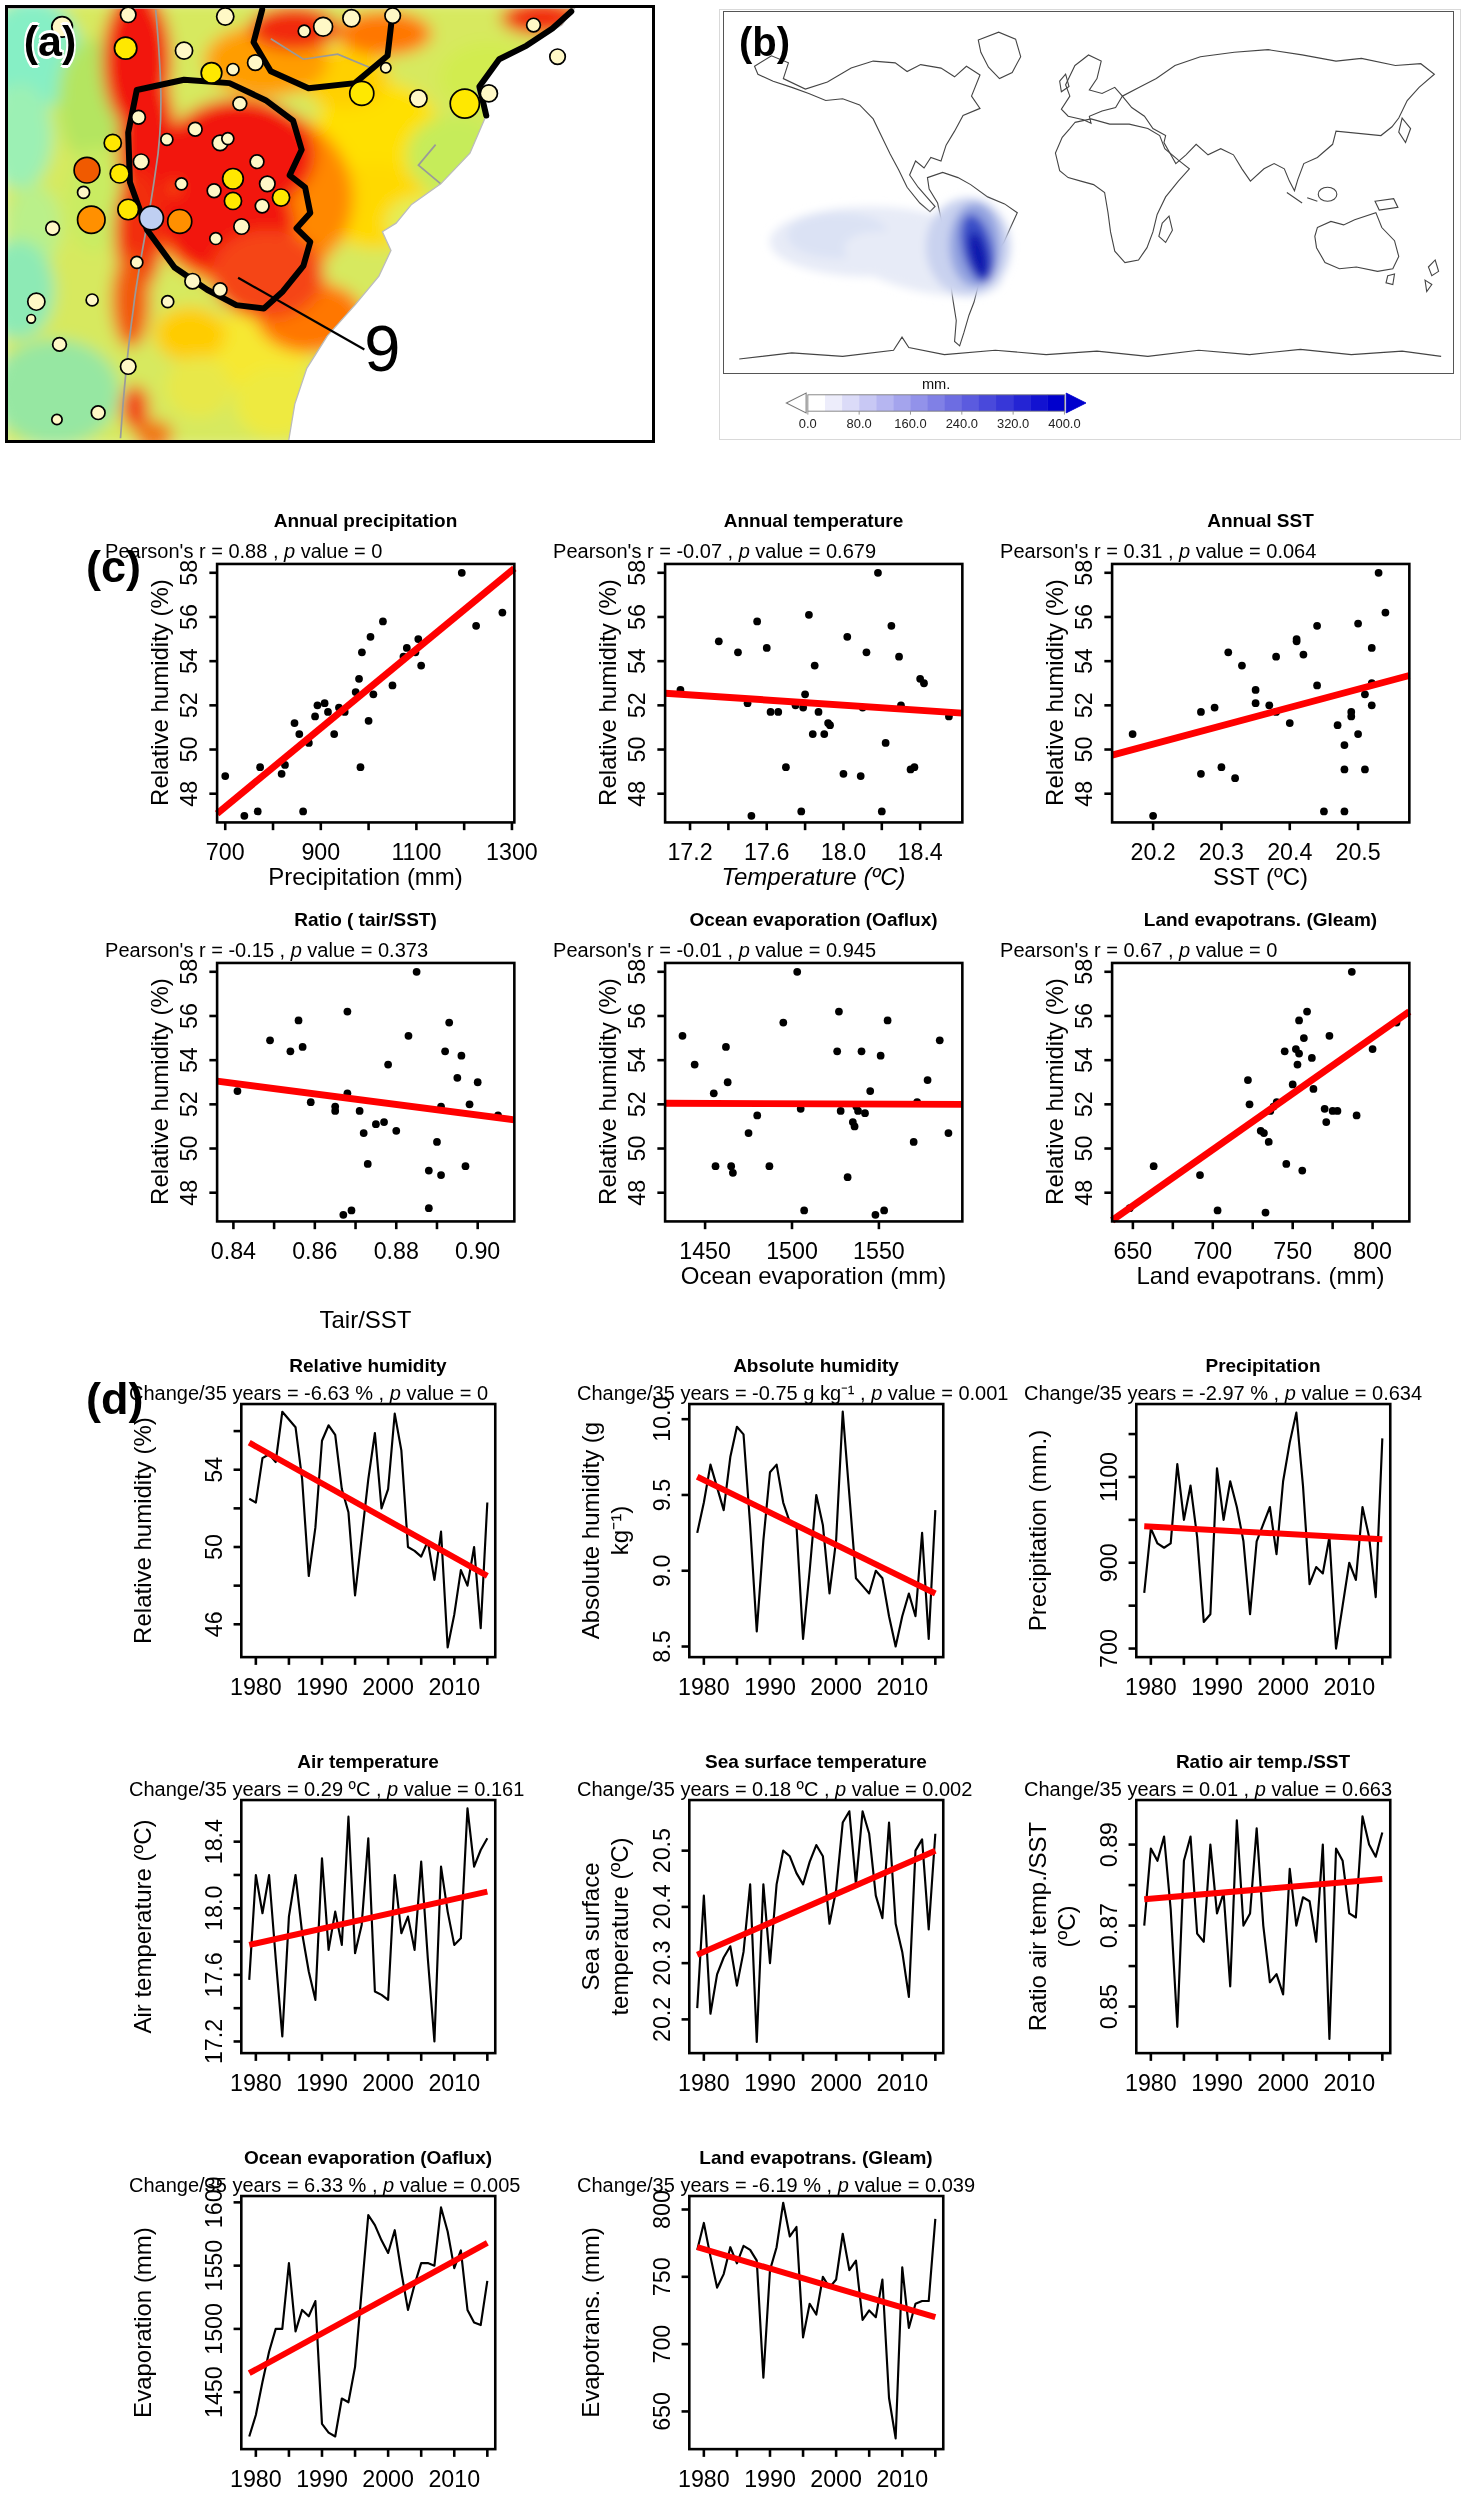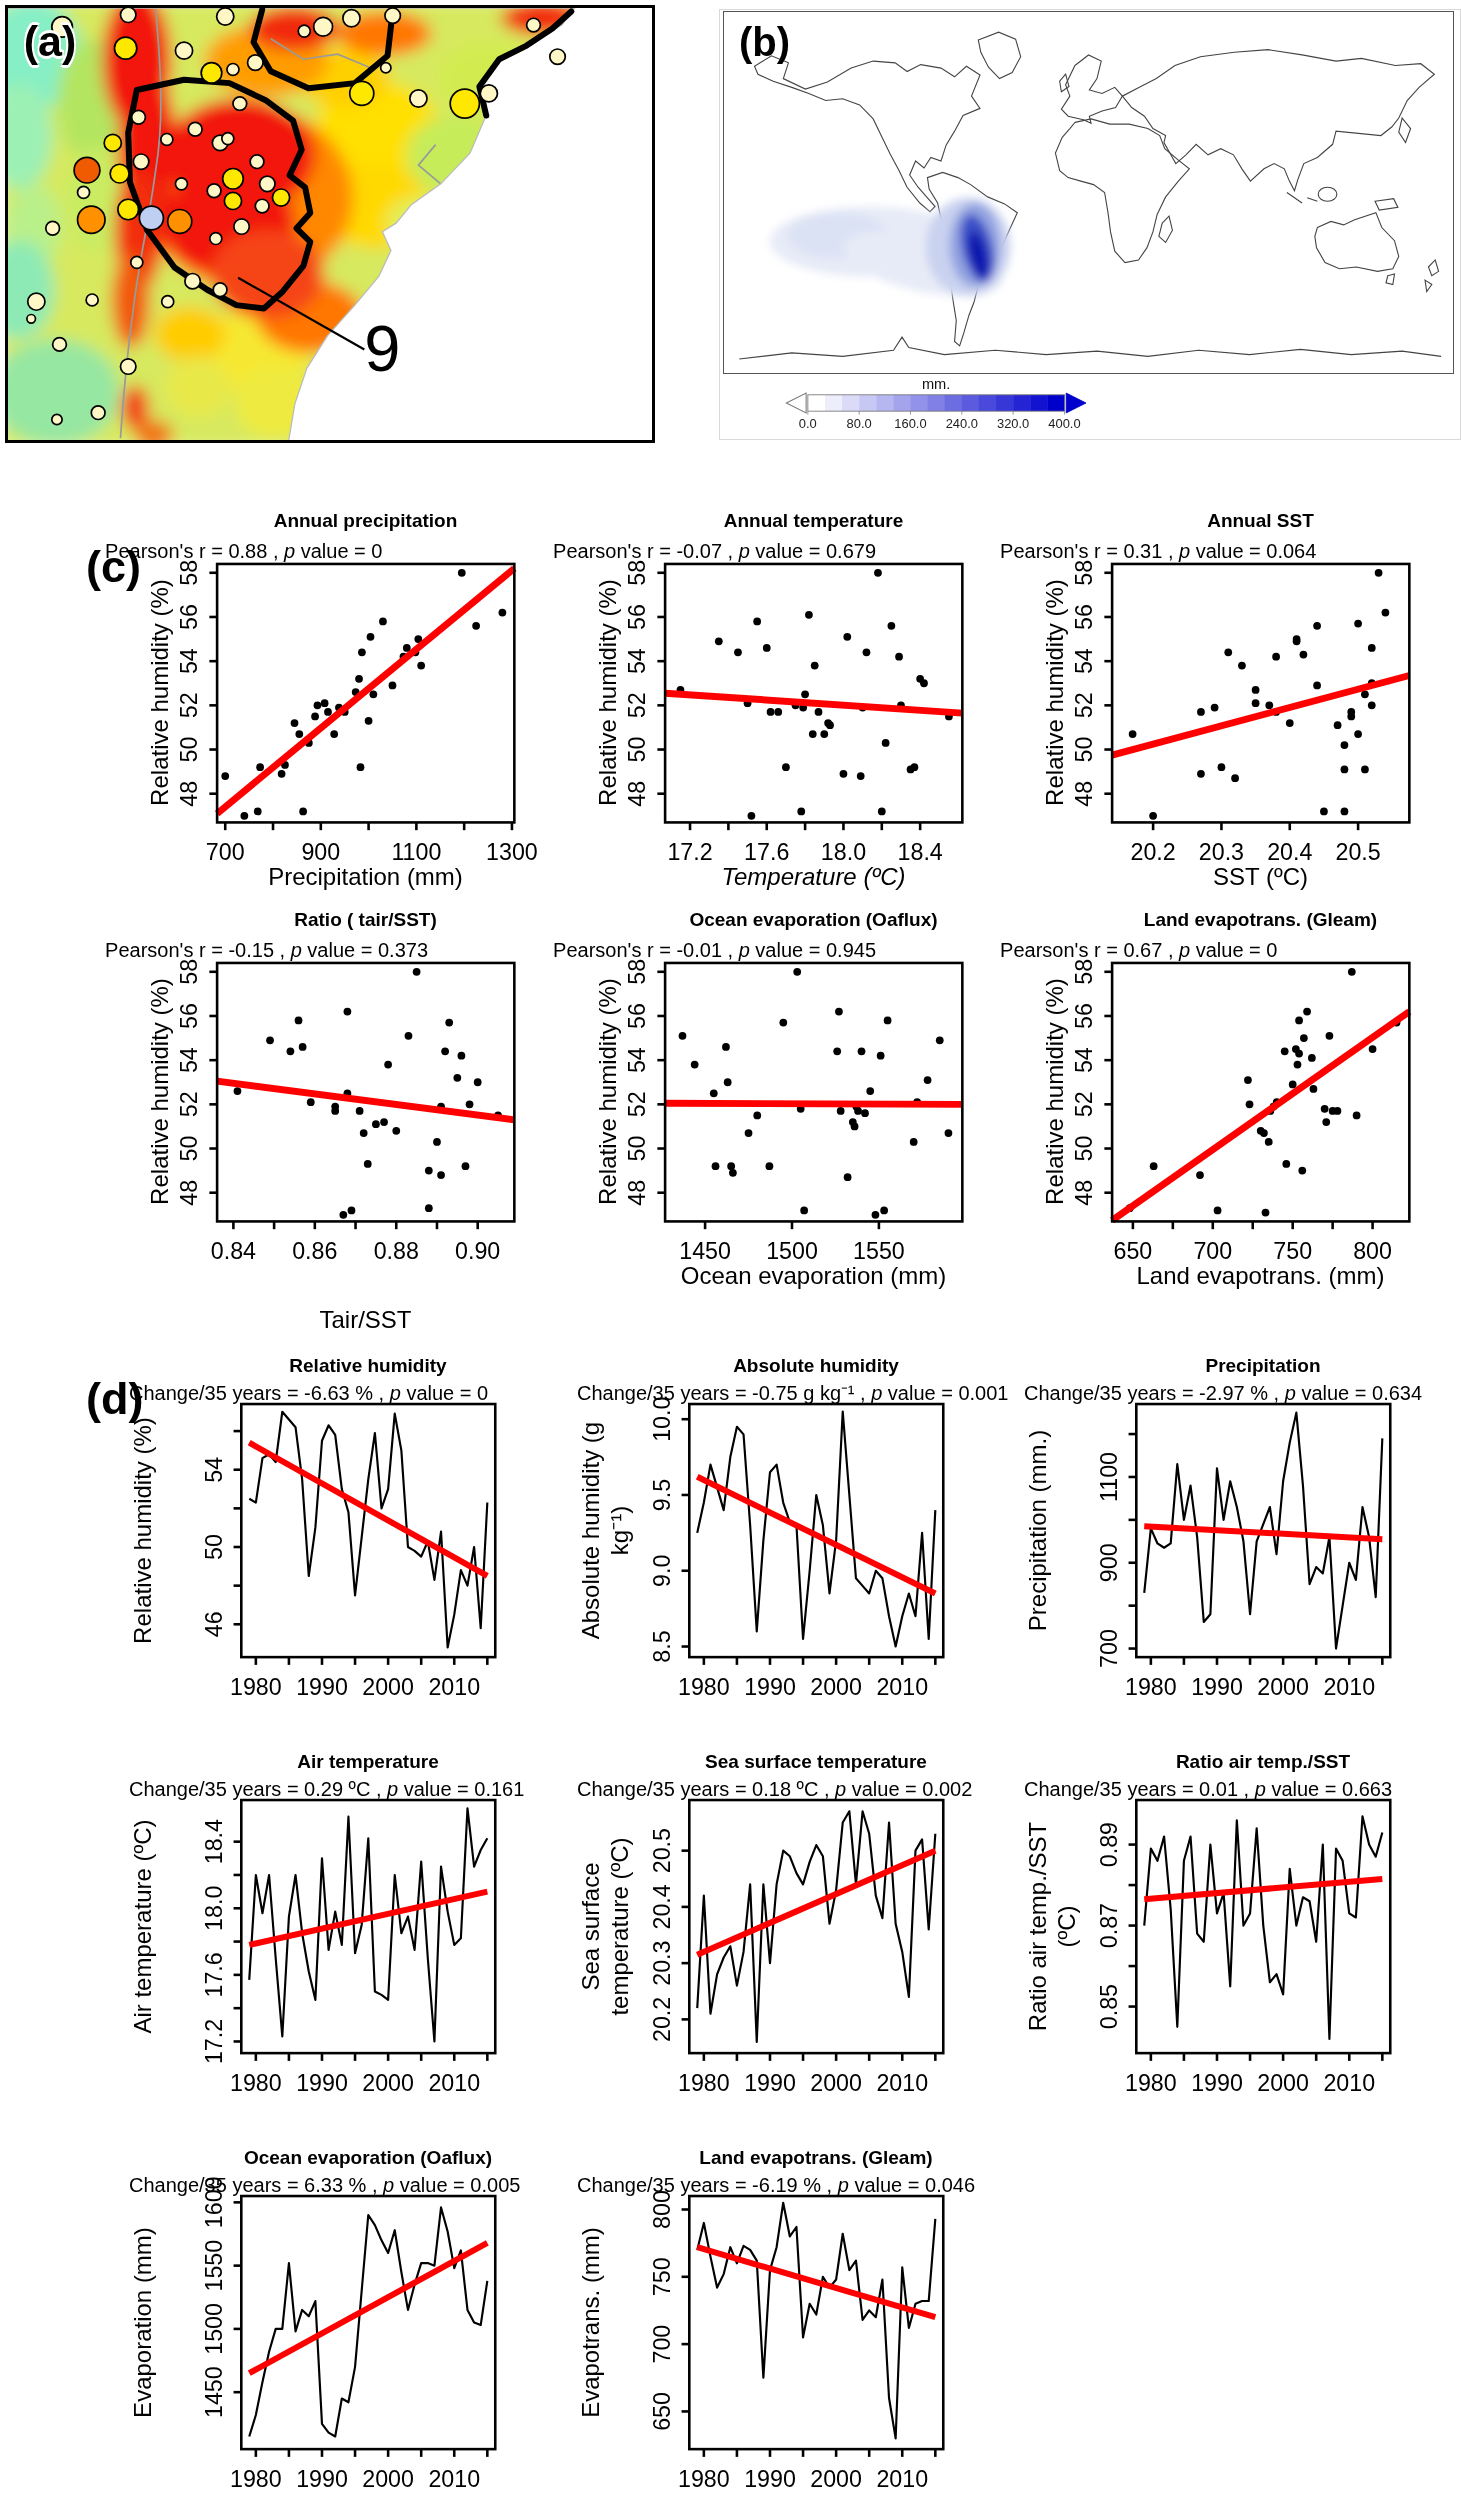--- a/index.html
+++ b/index.html
@@ -878,20 +878,20 @@
           <line x1="150" y1="101.63829787234044" x2="141" y2="101.63829787234044" stroke="#000" stroke-width="3"></line>
           <text x="120" y="336.21276595744683" text-anchor="middle" font-size="27" fill="#000" transform="rotate(-90 120 336.21276595744683)" dominant-baseline="middle">650</text>
           <text x="120" y="258.02127659574467" text-anchor="middle" font-size="27" fill="#000" transform="rotate(-90 120 258.02127659574467)" dominant-baseline="middle">700</text>
           <text x="120" y="179.82978723404256" text-anchor="middle" font-size="27" fill="#000" transform="rotate(-90 120 179.82978723404256)" dominant-baseline="middle">750</text>
           <text x="120" y="101.63829787234044" text-anchor="middle" font-size="27" fill="#000" transform="rotate(-90 120 101.63829787234044)" dominant-baseline="middle">800</text>
           <polyline points="159.21875000000034,148.5531914893617 166.90104166666697,117.27659574468089 174.58333333333363,156.37234042553192 182.26562500000028,192.3404255319149 189.9479166666669,176.70212765957444 197.63020833333357,145.4255319148936 205.31250000000023,164.19148936170214 212.99479166666686,143.86170212765956 220.6770833333335,148.5531914893617 228.35937500000017,161.06382978723406 236.0416666666668,297.1170212765958 243.72395833333346,172.01063829787233 251.4062500000001,145.4255319148936 259.08854166666674,93.81914893617022 266.7708333333334,132.91489361702125 274.45312500000006,121.968085106383 282.13541666666674,250.20212765957447 289.81770833333337,211.1063829787234 297.5,223.61702127659575 305.18229166666663,179.82978723404256 312.8645833333333,192.3404255319149 320.54687499999994,182.95744680851064 328.22916666666663,129.7872340425532 335.91145833333326,172.01063829787233 343.5937499999999,161.06382978723406 351.2760416666665,229.87234042553192 358.95833333333314,218.9255319148936 366.64062499999983,226.74468085106383 374.3229166666665,182.95744680851064 382.00520833333314,320.5744680851064 389.6874999999998,367.48936170212767 397.3697916666664,168.88297872340425 405.0520833333331,239.25531914893617 412.7343749999997,211.1063829787234 420.41666666666634,207.9787234042553 428.09895833333303,207.9787234042553 435.78124999999966,112.58510638297872" fill="none" stroke="#000000" stroke-width="2.5" stroke-linejoin="round"></polyline>
           <line x1="159.21875000000034" y1="145.4255319148936" x2="435.78124999999966" y2="226.74468085106383" stroke="#FF0000" stroke-width="7"></line>
           <rect x="150" y="86" width="295" height="294" fill="none" stroke="#000" stroke-width="3"></rect>
         </svg>
     <div class="sp-title" style="left: 60px; top: 26px; width: 392px;">Land evapotrans. (Gleam)</div>
-    <div class="sp-sub" style="left: 17px; top: 52px; width: 478px;"><span class="pre">Change/35 years = -6.19 % , </span><i class="pit">p</i><span class="post"> value = 0.046</span></div>
+    <div class="sp-sub" style="left: 17px; top: 52px; width: 478px;"><span class="pre">Change/35 years = -6.19 % , </span><i class="pit">p</i><span class="post"> value = 0.039</span></div>
     <div class="sp-ylab" style="left: -96px; top: 186px; width: 253px;">Evapotrans. (mm)</div>
 
   </div>
     </div>
 
 </div>
 
 
 </body></html>

